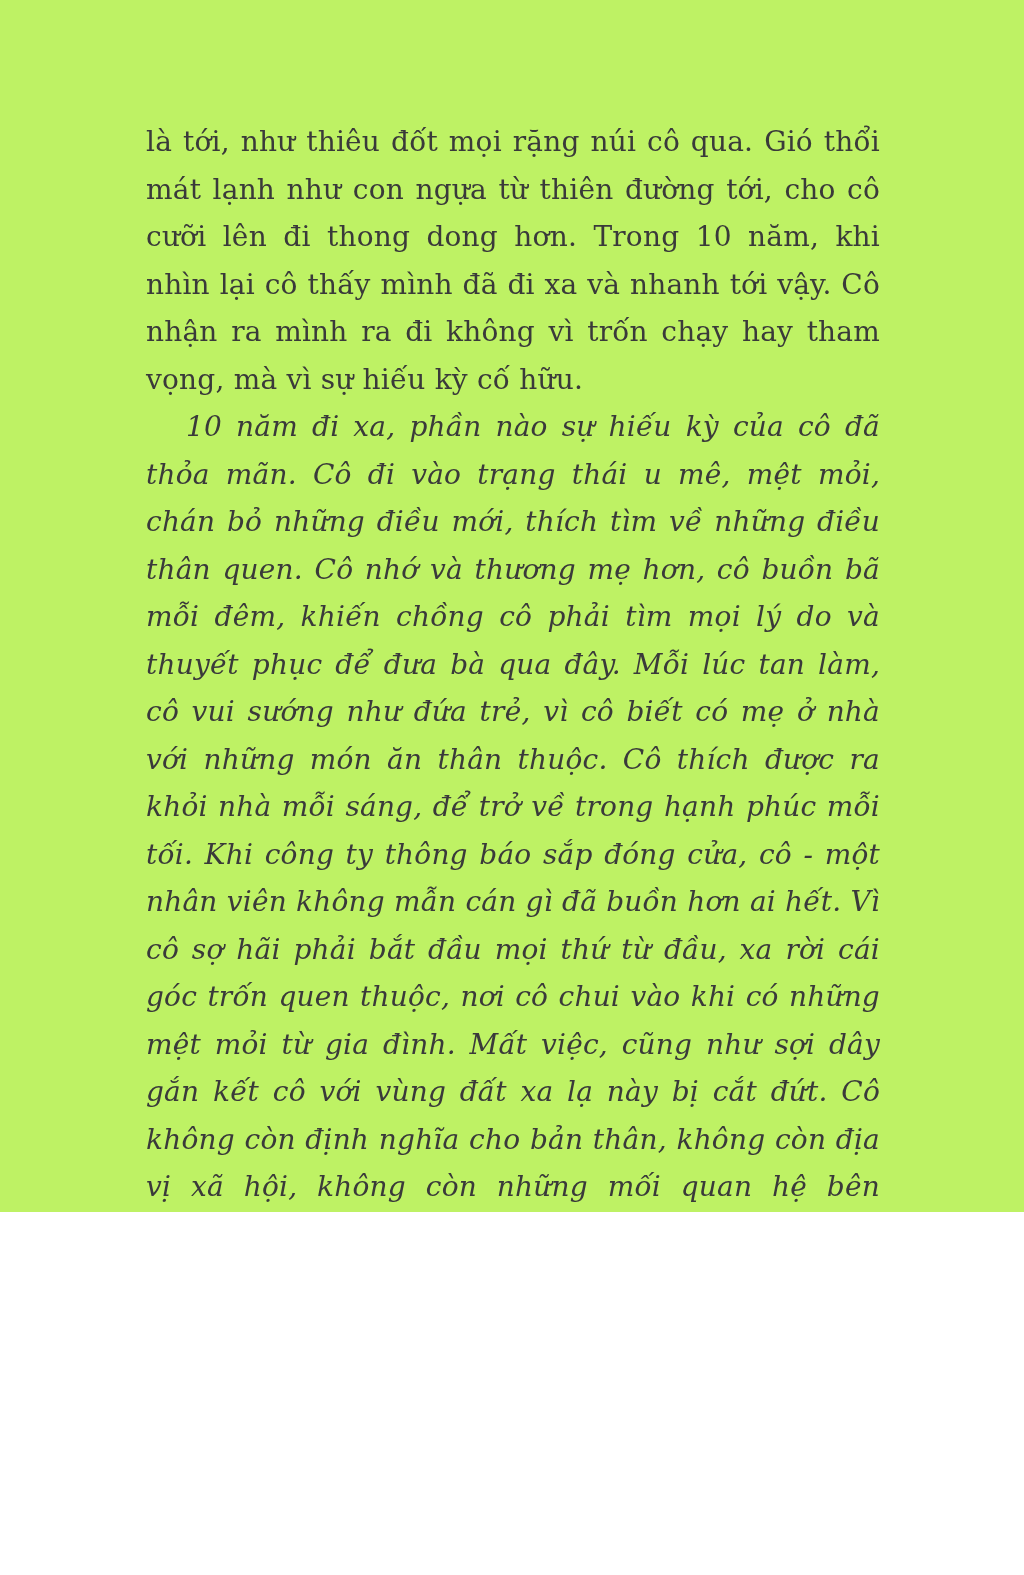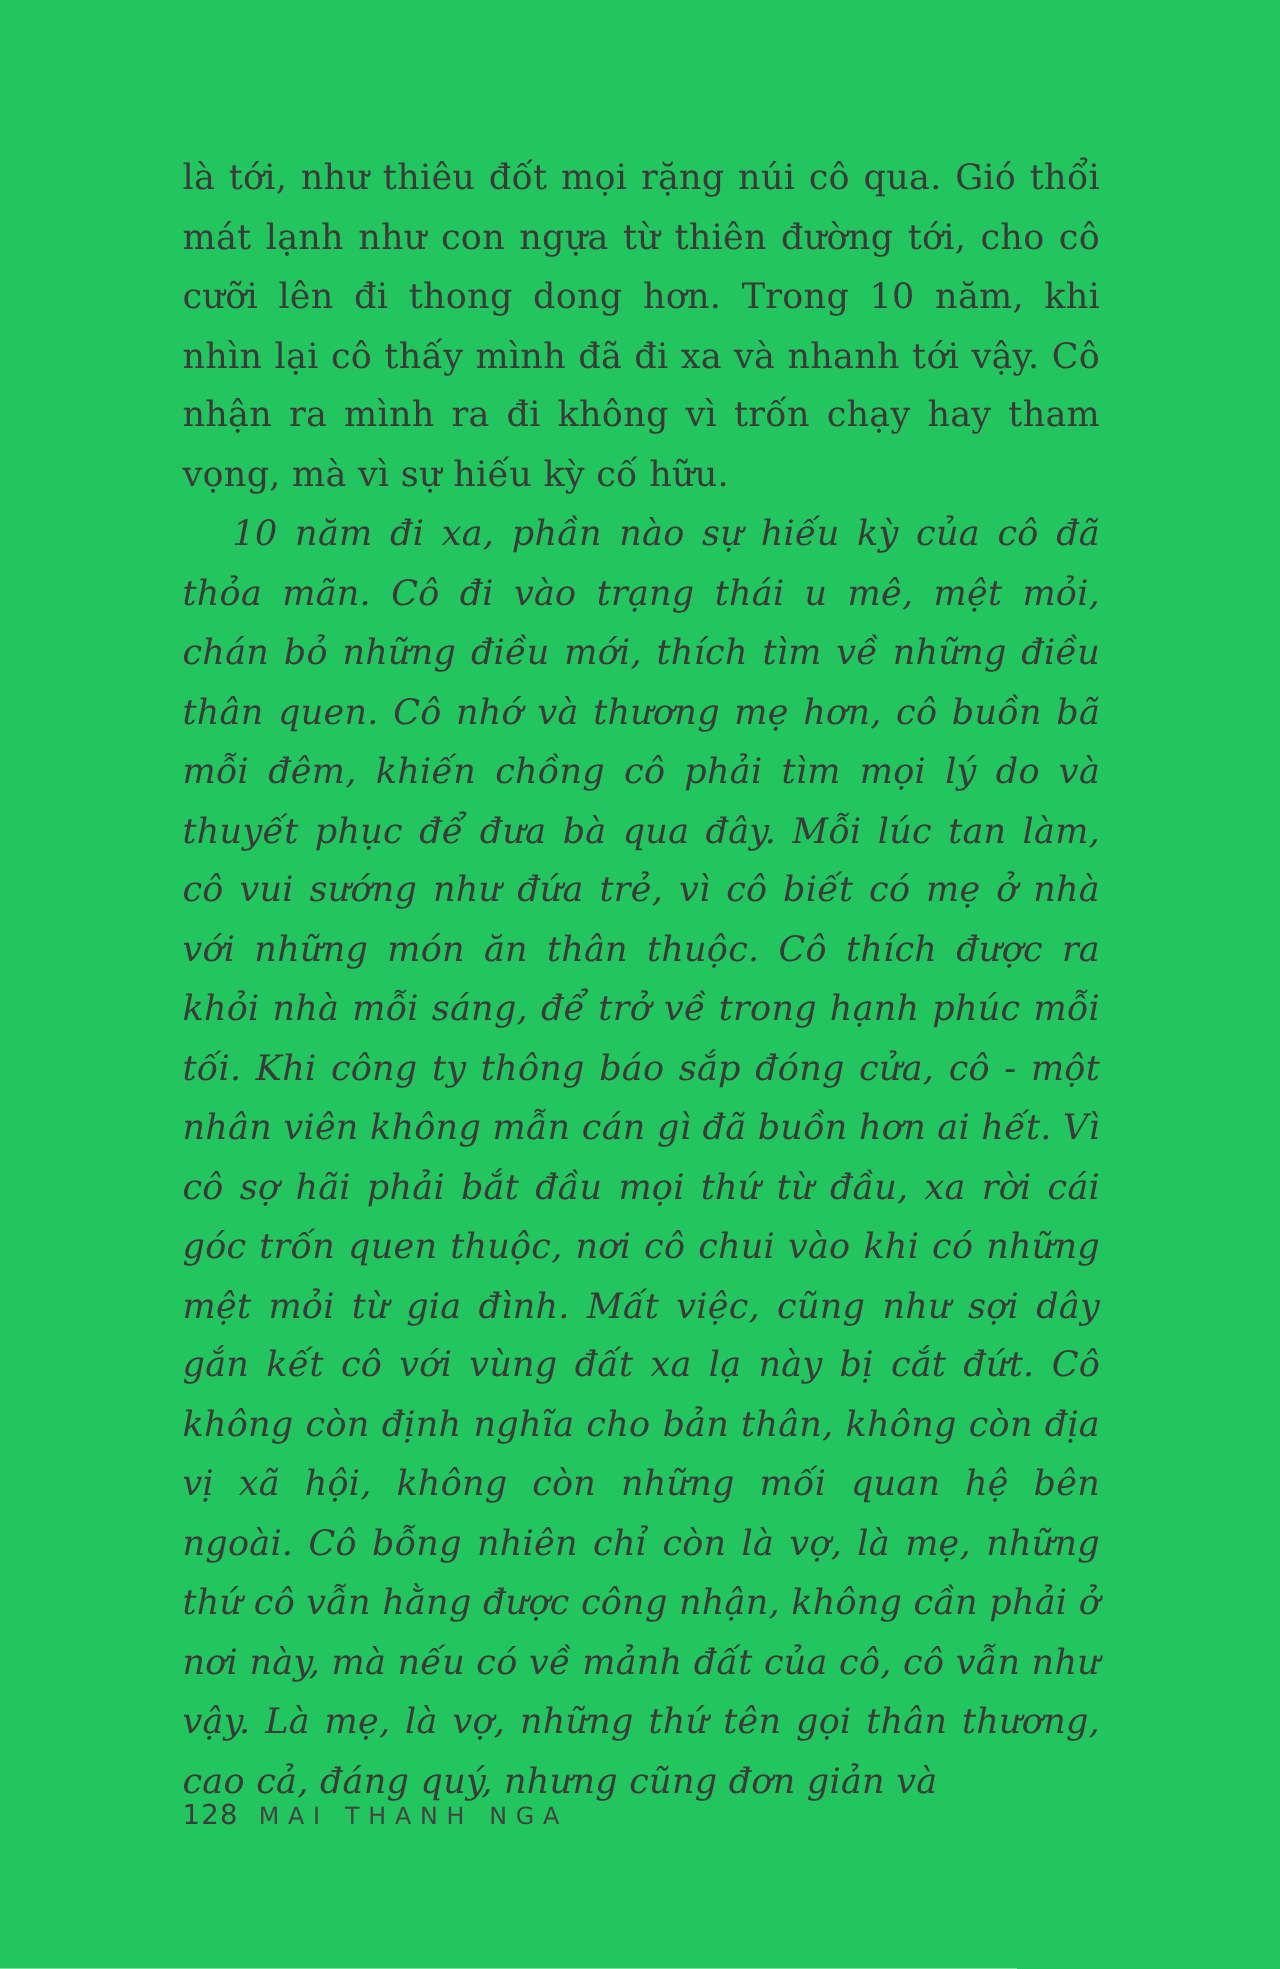--- a/index.html
+++ b/index.html
@@ -3,22 +3,22 @@
 <meta charset="utf-8">
 <style>
   html, body {
     margin: 0;
     padding: 0;
     background: #ffffff;
   }
   .page {
     position: relative;
     width: 1024px;
-    height: 1575px;
-    background: #22c55e;
+    height: 1212px;
+    background: #bef264;
     overflow: hidden;
     font-family: "DejaVu Serif", "Liberation Serif", serif;
   }
   .text-block {
     position: absolute;
     top: 118px;
     left: 146px;
     width: 734px;
     color: #3a3a3a;
     font-size: 28px;

